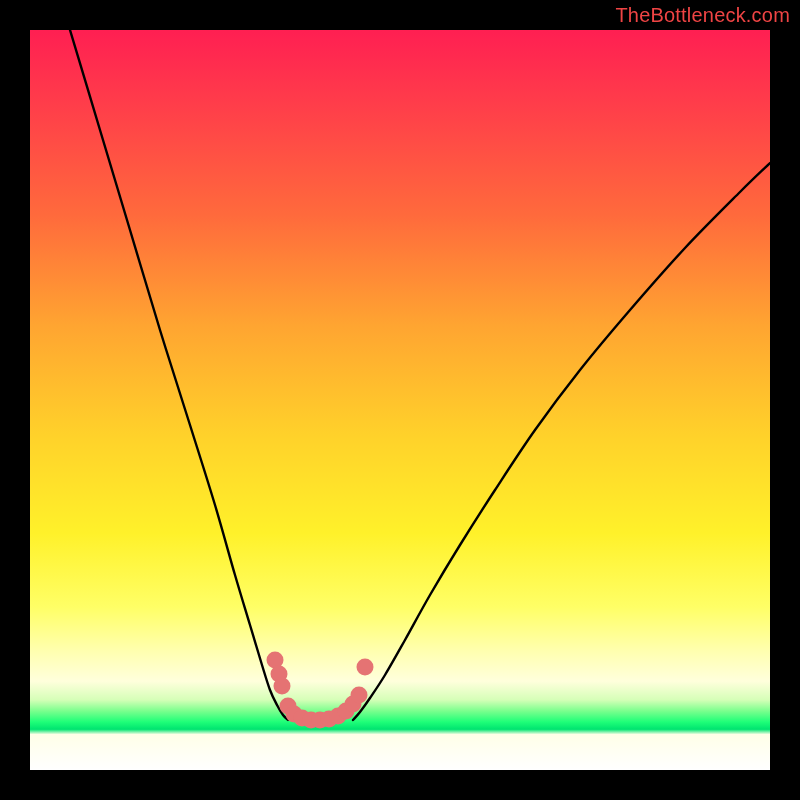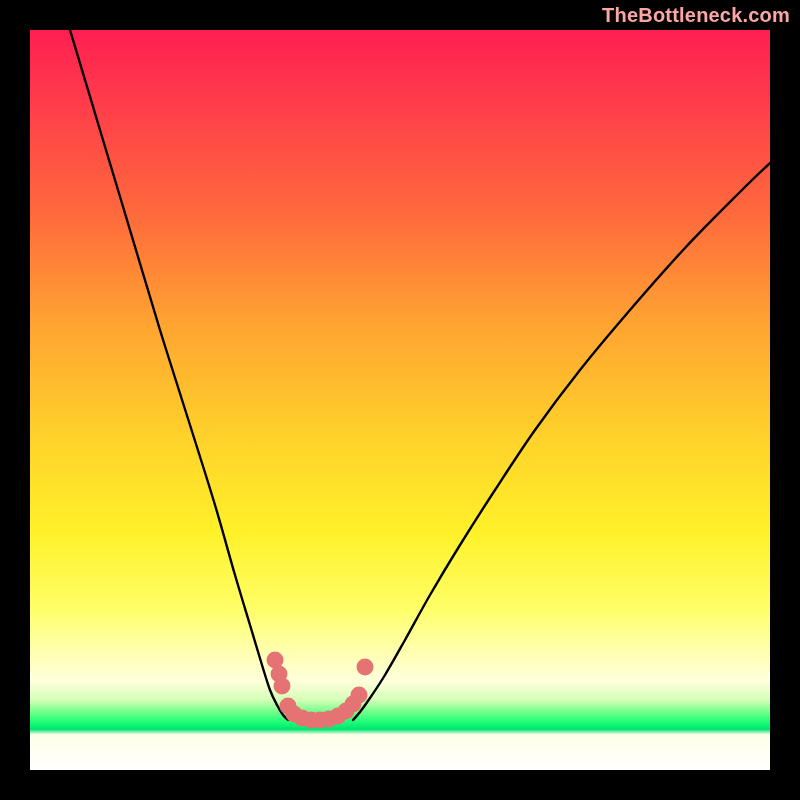--- a/index.html
+++ b/index.html
@@ -44,23 +44,23 @@
       #1fff78 93.5%,
       #00e470 94.5%,
       #ffffe8 95.2%,
       #ffffff 100%
     );
   }
   .watermark {
     position: absolute;
     top: 4px;
     right: 10px;
-    color: #fca5a5;
+    color: #ef4444;
     font-size: 20px;
-    font-weight: 700;
+    font-weight: 400;
     letter-spacing: 0.2px;
     user-select: none;
   }
   svg.curves {
     position: absolute;
     inset: 0;
   }
 </style>
 </head>
 <body>

